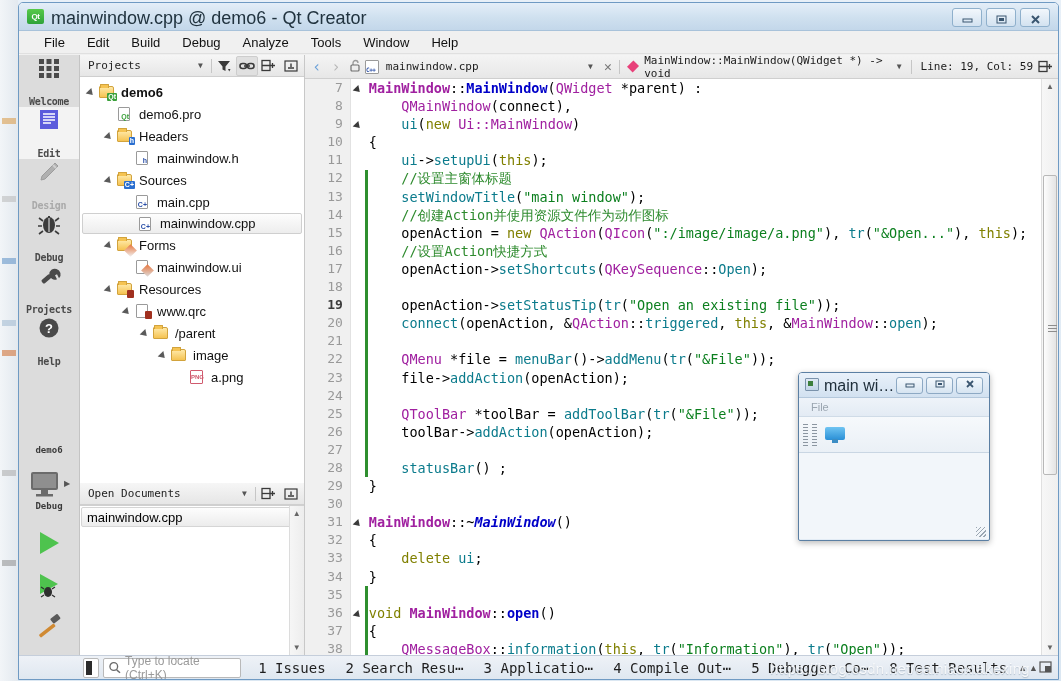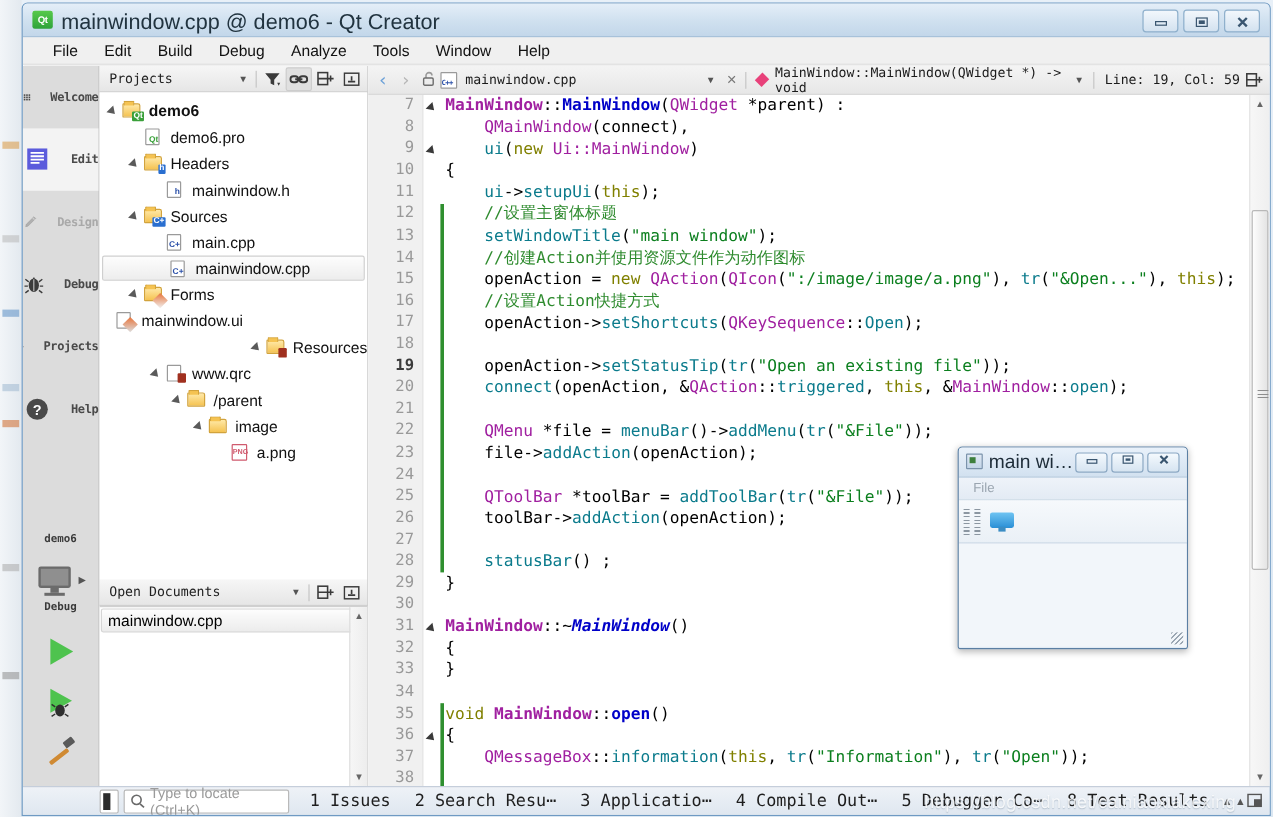--- a/index.html
+++ b/index.html
@@ -36,21 +36,21 @@
   #menubar { height:23px; background:#f0f0f0; border-bottom:1px solid #e0e0e0;
       padding-left:14px; display:flex; align-items:center; }
   #menubar .mi { padding:3px 11px; font-size:13px; color:#111; cursor:default; }
 
   
   #body { position:absolute; left:0; top:52px; right:0; bottom:24px; display:flex; }
 
   
   #modebar { width:64px; background:#dcdcdc; border-right:1px solid #c4c4c4;
       display:flex; flex-direction:column; }
-  #modebar .mode { height:52px; display:flex; 
+  #modebar .mode { height:52px; display:flex; flex-direction:column;
       align-items:center; justify-content:center; gap:16px; }
   #modebar .mode.active { background:#f3f3f3; }
   #modebar .mlabel { font-family:"DejaVu Sans Mono",monospace; font-size:10px;
       color:#4a4a4a; font-weight:bold; letter-spacing:-.3px; }
   #modebar .mode.dim .mlabel { color:#a9a9a9; }
   #modebar .msep { flex:1 1 auto; }
   #modebar .runbox { display:flex; flex-direction:column; align-items:center; gap:14px;
       padding-bottom:14px; }
   .kit-name { font-family:"DejaVu Sans Mono",monospace; font-size:9px; color:#3a3a3a;
       font-weight:bold; }
@@ -448,29 +448,29 @@
               <span class="tlabel">mainwindow.cpp</span>
             </div>
             <div class="trow" style="padding-left: 24px;">
               <span class="arrow"></span>
               <span class="ticon">
                 <span class="fold"></span>
                 <span style="position: absolute; right: -1px; bottom: -2px; width: 9px; height: 9px; background: linear-gradient(135deg, rgb(232, 116, 58), rgb(240, 240, 240)); transform: rotate(45deg);"></span>
               </span>
               <span class="tlabel">Forms</span>
             </div>
-            <div class="trow" style="">
+            <div class="trow" style="padding-left: 42px;">
               <span class="arrow none"></span>
               <span class="ticon">
                 <span class="docicon"></span>
                 <span style="position: absolute; right: 0px; bottom: 0px; width: 9px; height: 9px; background: linear-gradient(135deg, rgb(232, 116, 58), rgb(221, 221, 221)); transform: rotate(45deg);"></span>
               </span>
               <span class="tlabel">mainwindow.ui</span>
             </div>
-            <div class="trow" style=" justify-content: flex-end;">
+            <div class="trow" style="padding-left: 24px;">
               <span class="arrow"></span>
               <span class="ticon">
                 <span class="fold"></span>
                 <span style="position: absolute; right: 0px; bottom: -1px; width: 7px; height: 8px; background: rgb(160, 48, 31); border-radius: 1px;"></span>
               </span>
               <span class="tlabel">Resources</span>
             </div>
             <div class="trow" style="padding-left: 42px;">
               <span class="arrow"></span>
               <span class="ticon">
@@ -662,20 +662,21 @@
               <div class="cline"><span class="c-plain">    file</span><span class="c-op">-&gt;</span><span class="c-call">addAction</span><span class="c-op">(openAction);</span></div>
               <div class="cline">&nbsp;</div>
               <div class="cline"><span class="c-plain">    </span><span class="c-type2">QToolBar</span><span class="c-plain"> *toolBar = </span><span class="c-call">addToolBar</span><span class="c-op">(</span><span class="c-call">tr</span><span class="c-op">(</span><span class="c-str">"&amp;File"</span><span class="c-op">));</span></div>
               <div class="cline"><span class="c-plain">    toolBar</span><span class="c-op">-&gt;</span><span class="c-call">addAction</span><span class="c-op">(openAction);</span></div>
               <div class="cline">&nbsp;</div>
               <div class="cline"><span class="c-plain">    </span><span class="c-call">statusBar</span><span class="c-op">() ;</span></div>
               <div class="cline"><span class="c-op">}</span></div>
               <div class="cline">&nbsp;</div>
               <div class="cline"><span class="c-type">MainWindow</span><span class="c-op">::~</span><span class="c-dtor">MainWindow</span><span class="c-op">()</span></div>
               <div class="cline"><span class="c-op">{</span></div>
+              <div class="cline"><span class="c-plain">    </span><span class="c-kw">delete</span><span class="c-plain"> </span><span class="c-call">ui</span><span class="c-op">;</span></div>
               <div class="cline"><span class="c-op">}</span></div>
               <div class="cline">&nbsp;</div>
               <div class="cline"><span class="c-kw">void</span><span class="c-plain"> </span><span class="c-type">MainWindow</span><span class="c-op">::</span><span class="c-fn">open</span><span class="c-op">()</span></div>
               <div class="cline"><span class="c-op">{</span></div>
               <div class="cline"><span class="c-plain">    </span><span class="c-type2">QMessageBox</span><span class="c-op">::</span><span class="c-call">information</span><span class="c-op">(</span><span class="c-kw">this</span><span class="c-op">, </span><span class="c-call">tr</span><span class="c-op">(</span><span class="c-str">"Information"</span><span class="c-op">), </span><span class="c-call">tr</span><span class="c-op">(</span><span class="c-str">"Open"</span><span class="c-op">));</span></div>
             </div>
 
           <div id="codescroll">
             <div class="sarr" style="top:0;">▲</div>
             <div class="thumb">

